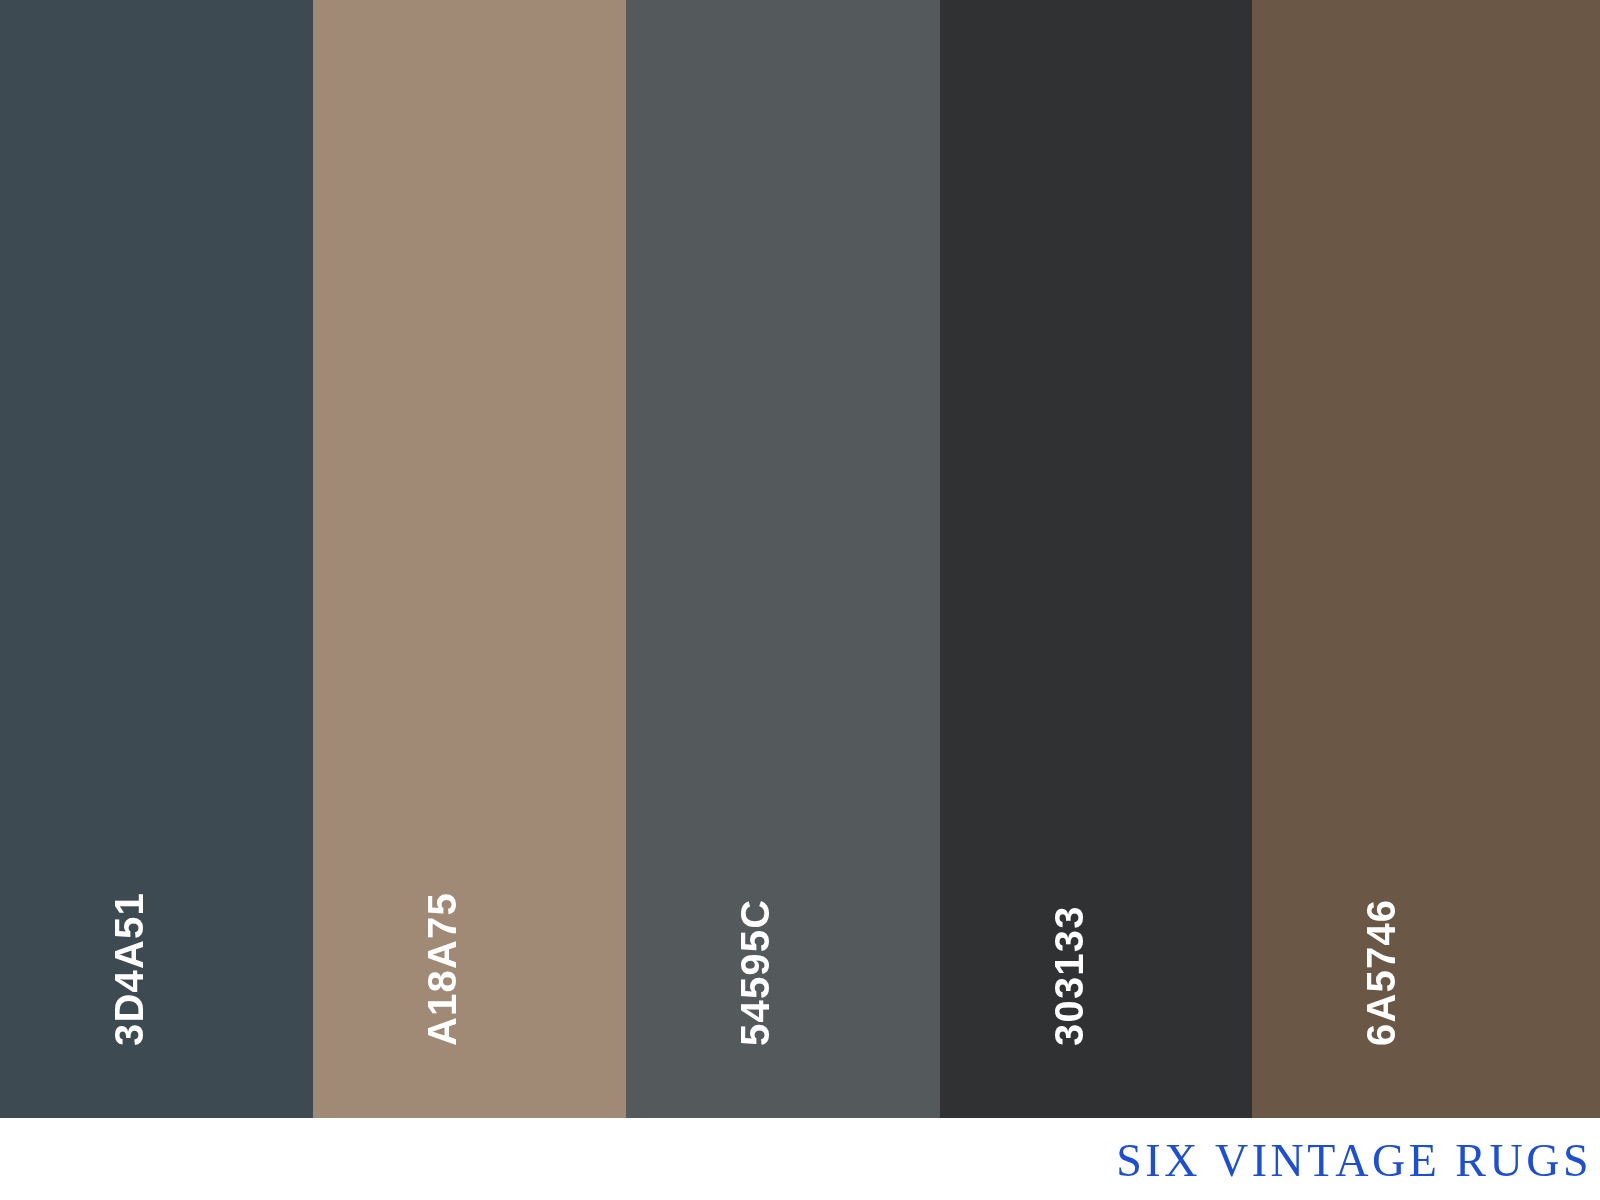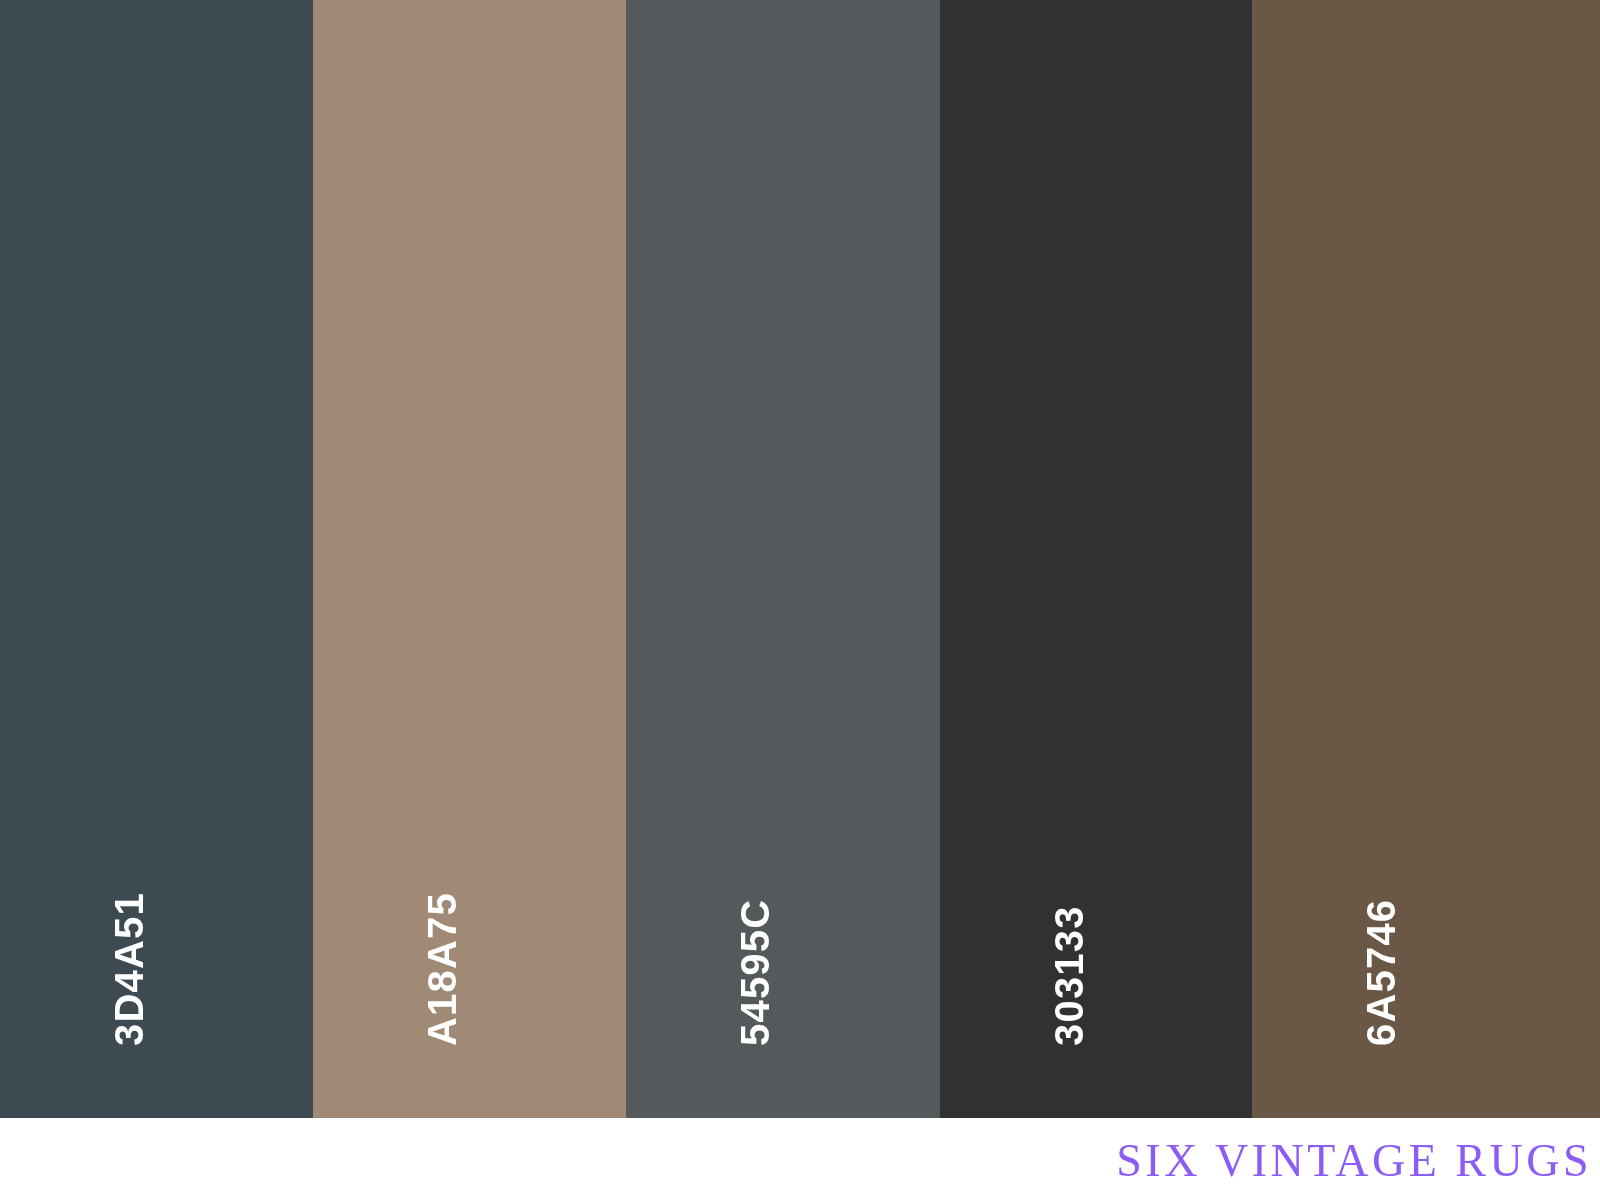--- a/index.html
+++ b/index.html
@@ -120,16 +120,16 @@
 
     <div class="swatch" style="background-color: rgb(106, 87, 70); width: 348px;">
       <div class="swatch-label">
         <span class="swatch-label-text" style="color: rgb(255, 255, 255);">6A5746</span>
       </div>
     </div>
 
   </div>
 
   <div id="footer-bar" style="background: rgb(255, 255, 255);">
-    <div id="brand-logo" style="color: #8b5cf6;">SIX VINTAGE RUGS</div>
+    <div id="brand-logo" style="color: #1d4ed8;">SIX VINTAGE RUGS</div>
   </div>
 
 </div>
 
 </body></html>

